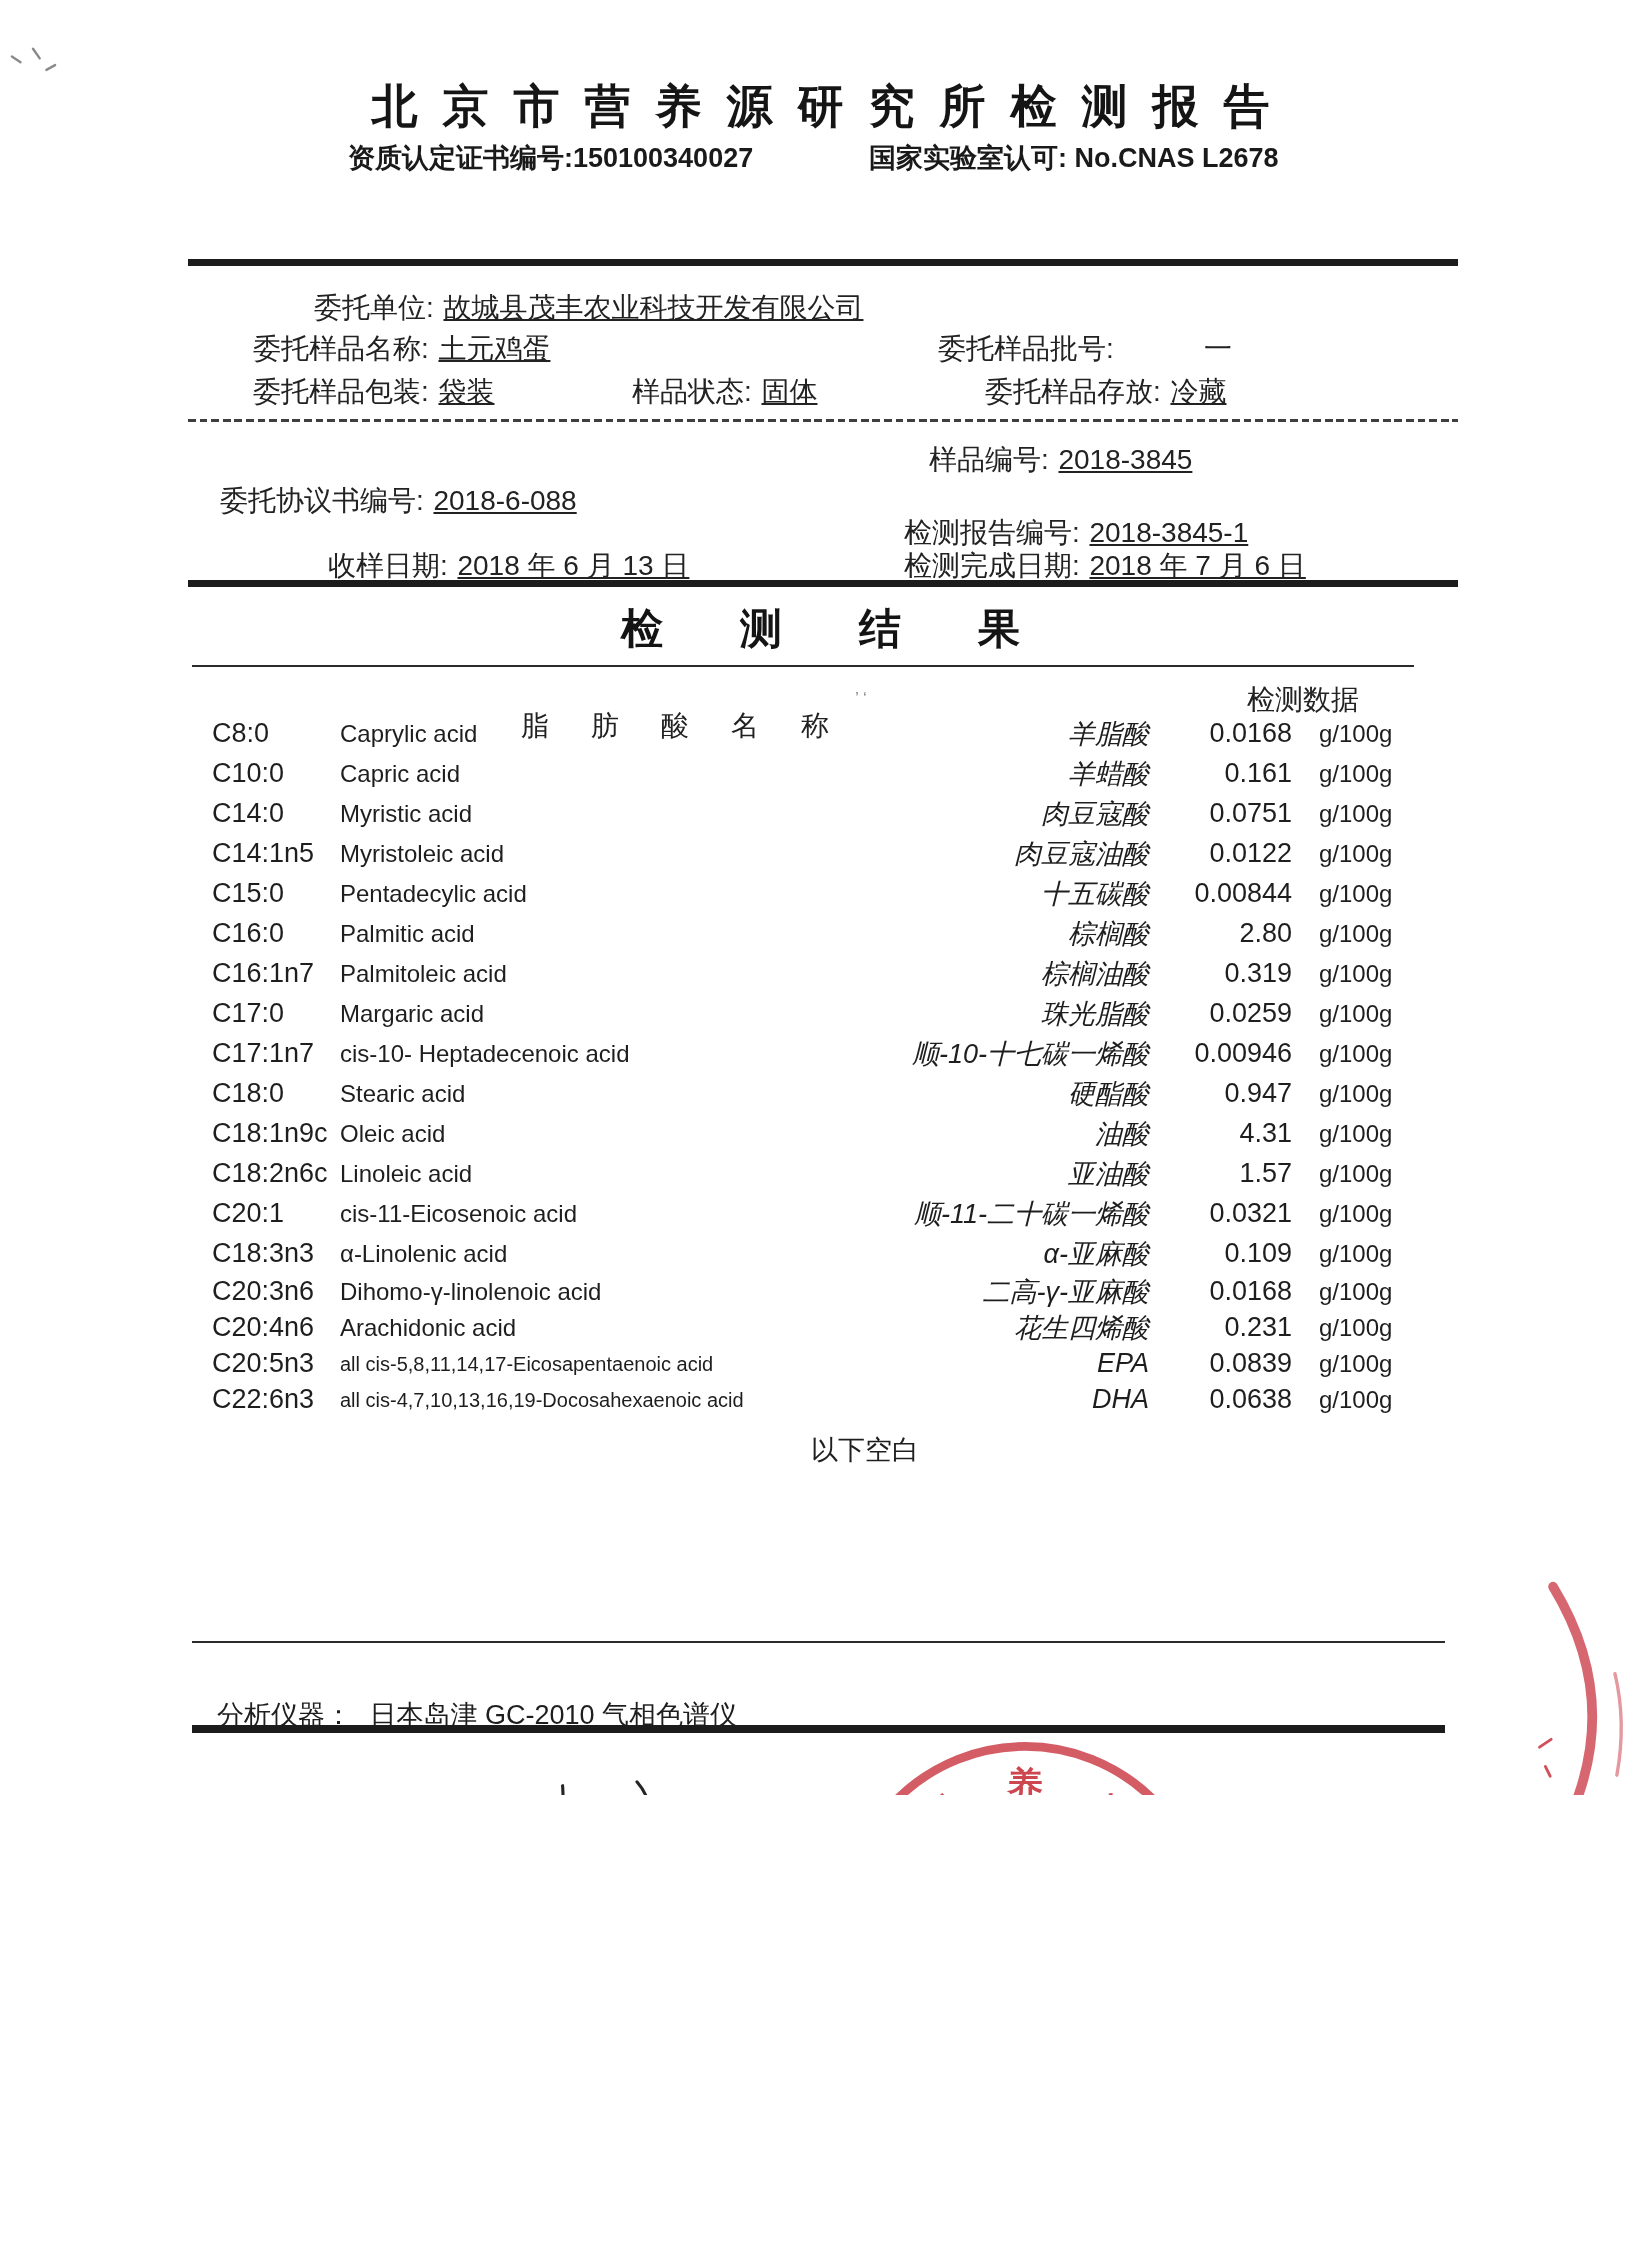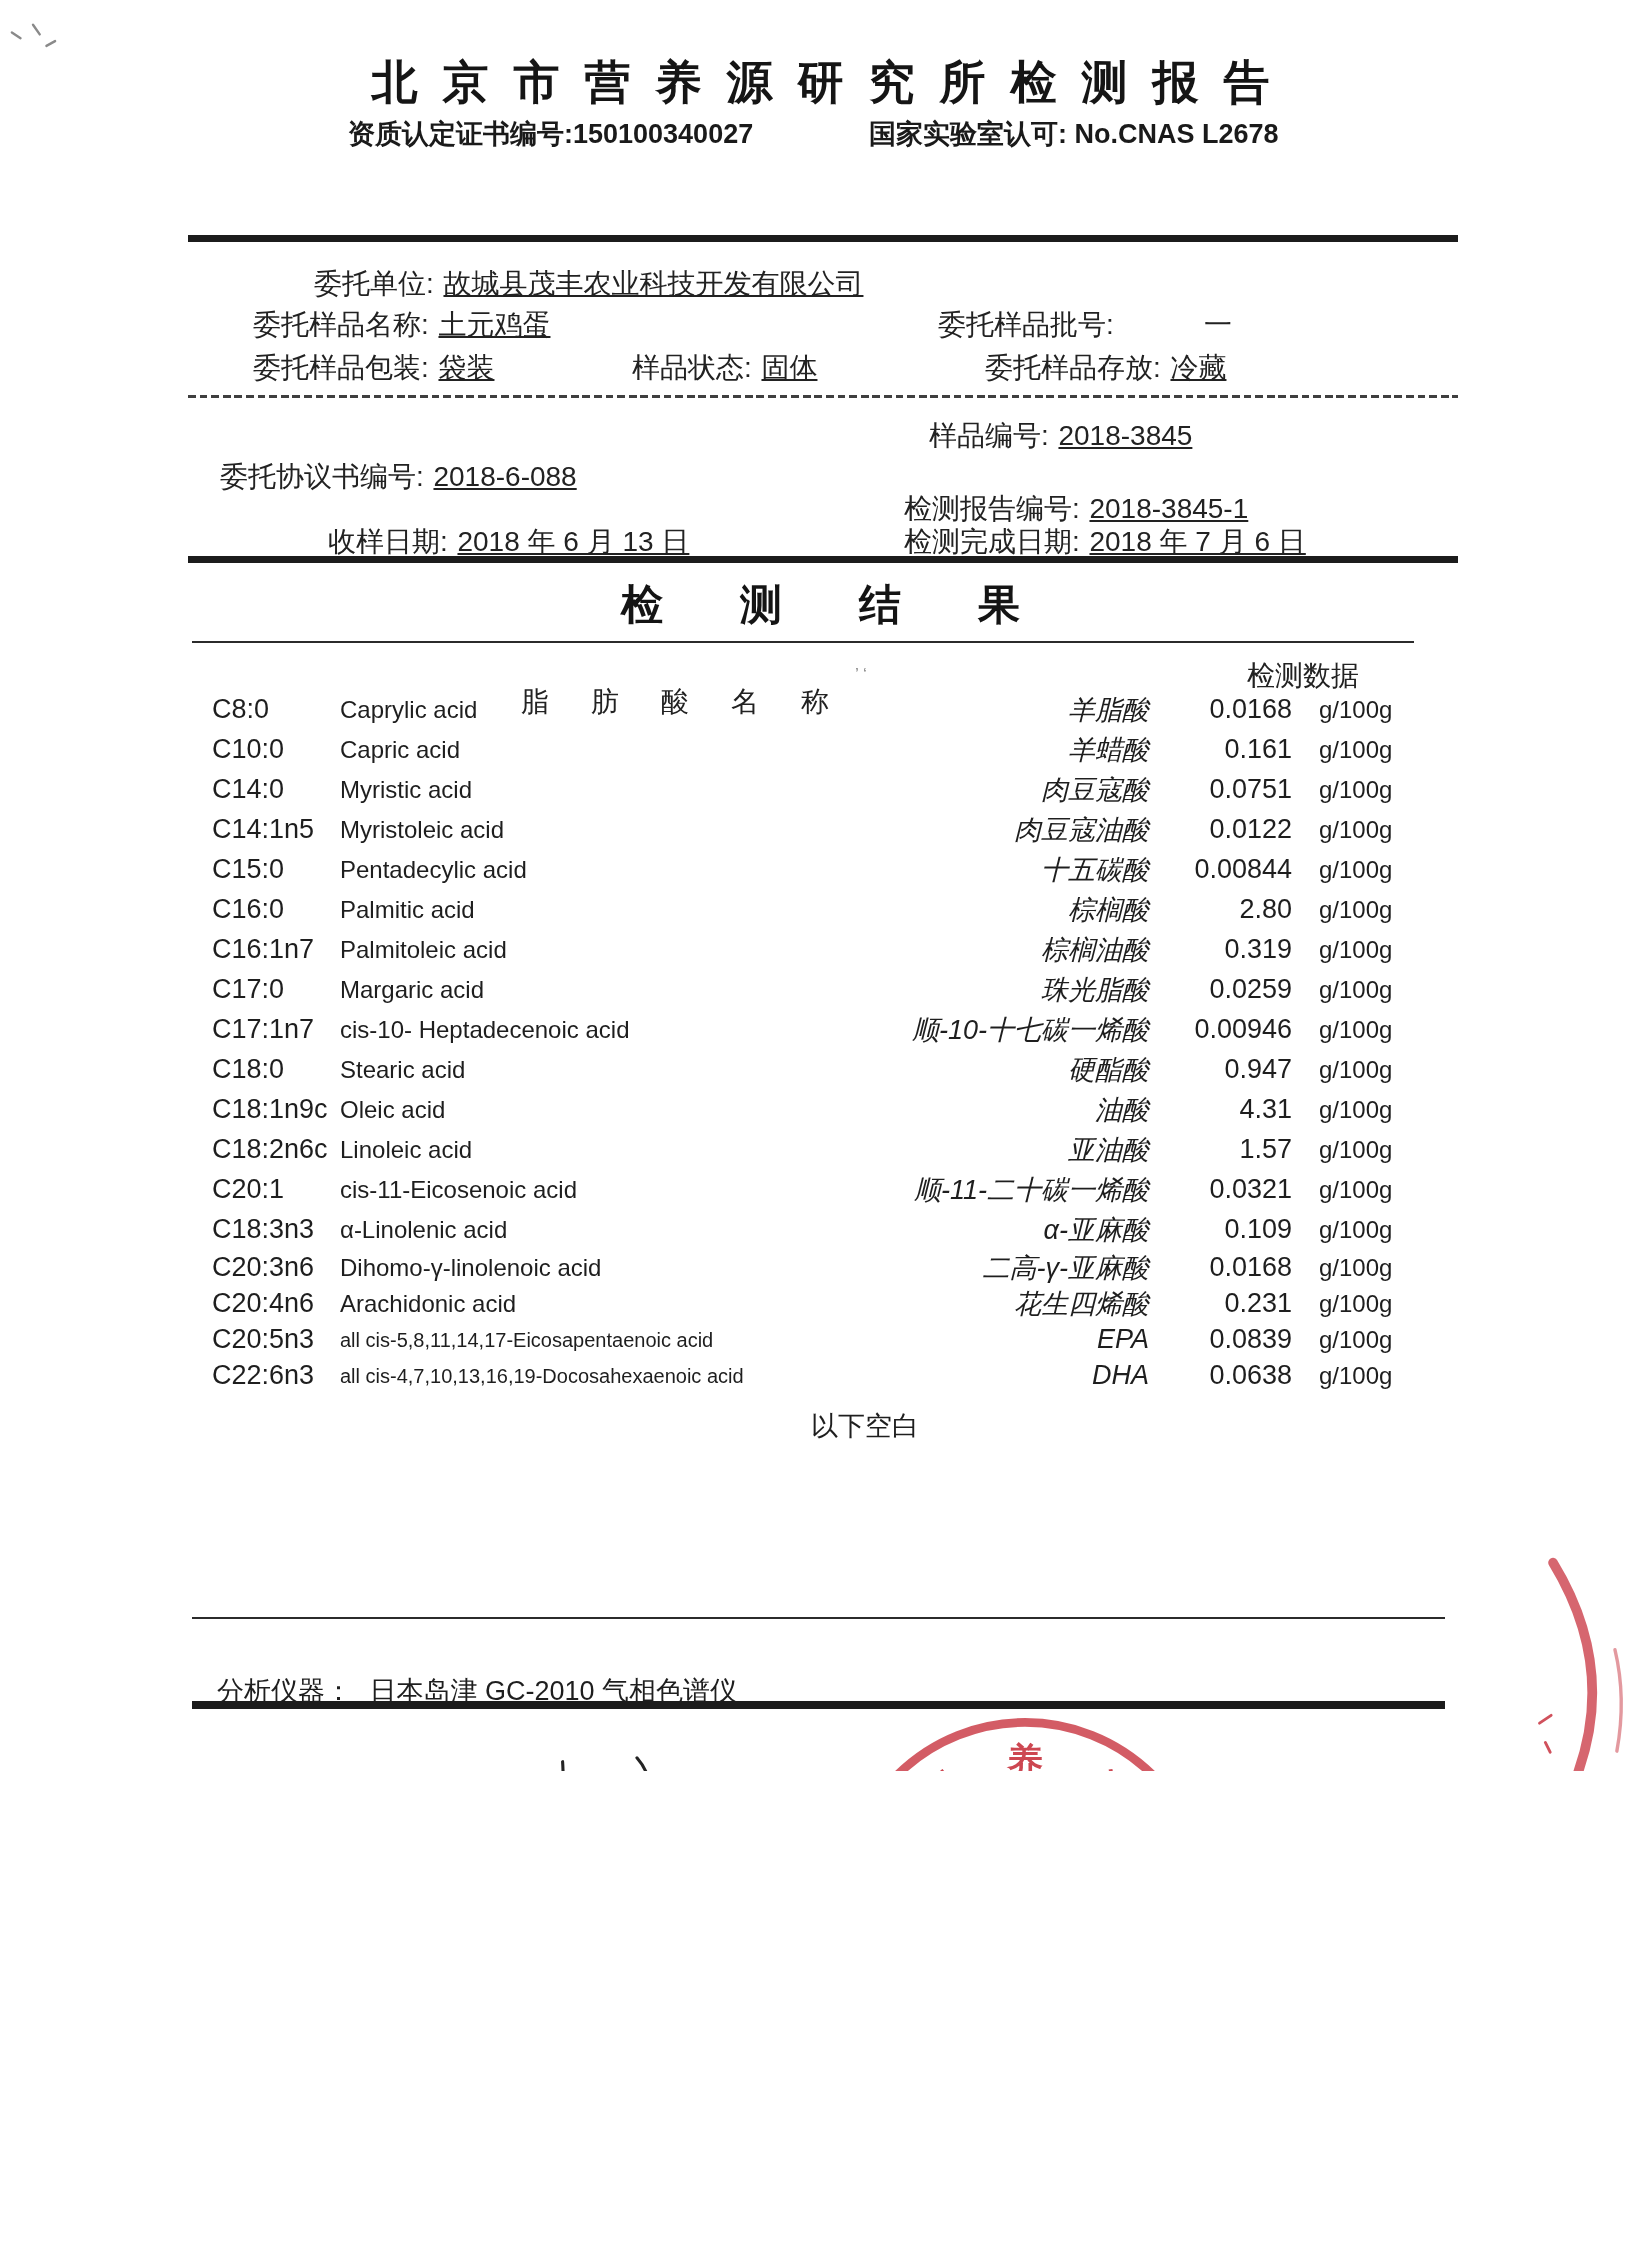--- a/index.html
+++ b/index.html
@@ -1,17 +1,17 @@
 <!DOCTYPE html>
 <html style="--stamp-color: #c8333f;"><head>
 <meta charset="utf-8">
 <style>
   html,body{margin:0;padding:0;background:#ffffff;}
   .sheet{position:relative;width:1641px;height:1771px;background:#fff;overflow:hidden;
-         font-family:"Liberation Sans","DejaVu Sans",sans-serif;color:#1e1e1e;}
+         font-family:"Liberation Sans","DejaVu Sans",sans-serif;color:#1e1e1e;margin-top:24px;}
   .abs{position:absolute;white-space:nowrap;}
   
   .doc-title{left:0;right:0;top:52px;text-align:center;font-size:46px;font-weight:700;
              letter-spacing:25px;padding-left:25px;color:#151515;}
   .subline{top:116px;font-size:27px;font-weight:600;color:#1a1a1a;}
   .rule-thick{height:6.8px;background:#1c1c1c;}
   .rule-thin{height:1.9px;background:#2b2b2b;}
   .rule-dashed{height:2.9px;background:repeating-linear-gradient(90deg,#3f3f3f 0 7.7px,transparent 7.7px 11.6px);}
   .info{font-size:28px;color:#222;}
   .info .v{margin-left:9.7px;text-decoration:underline;}

